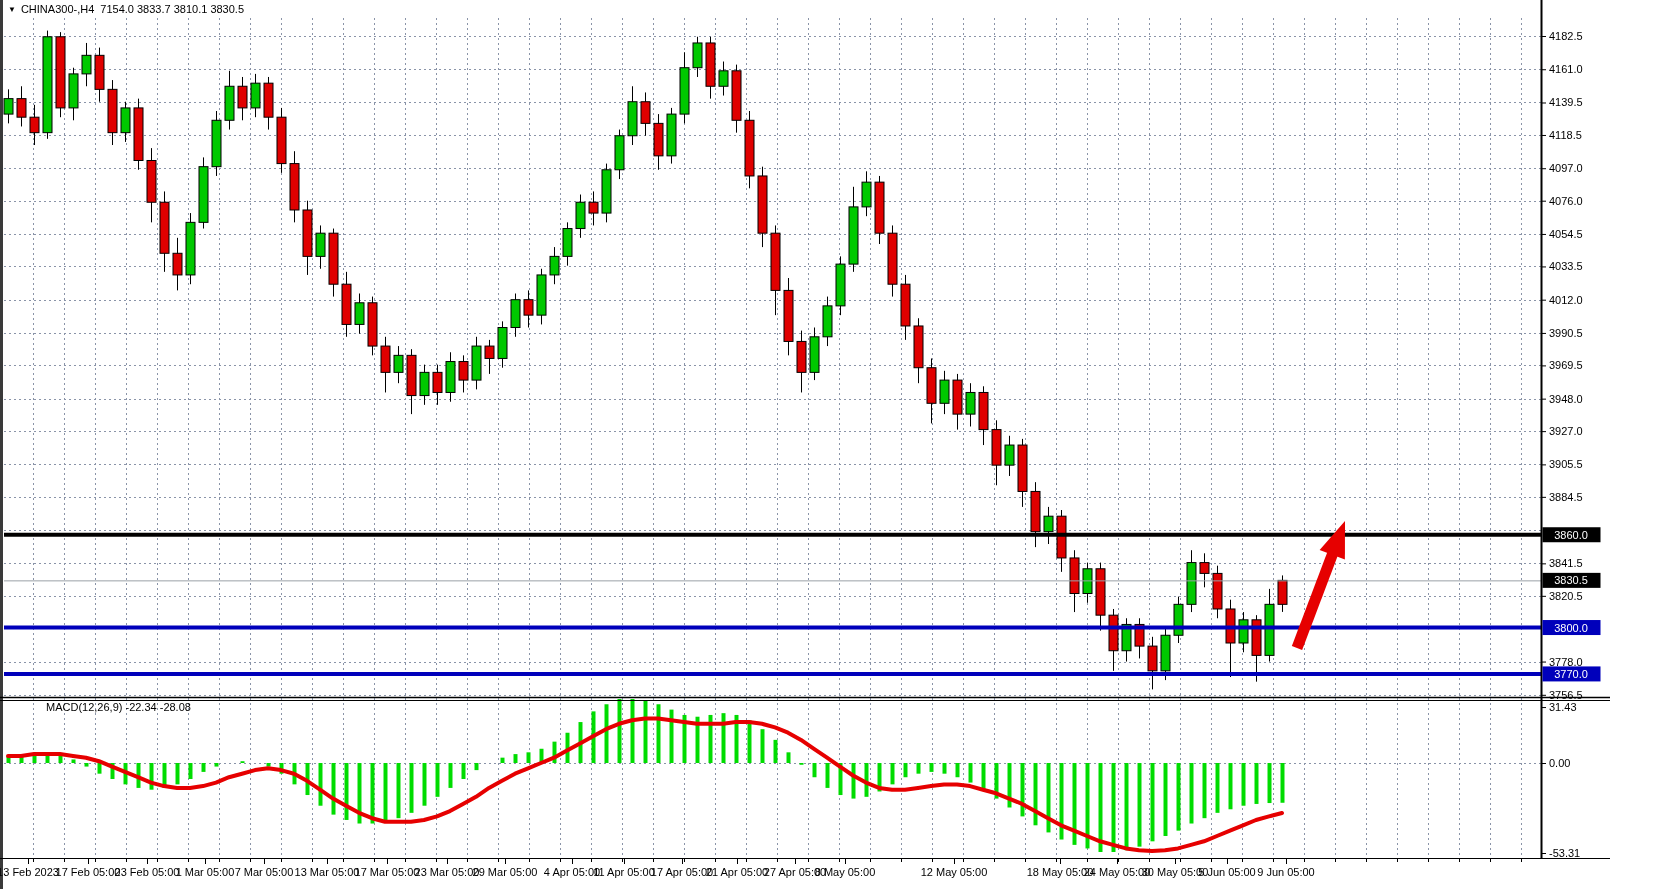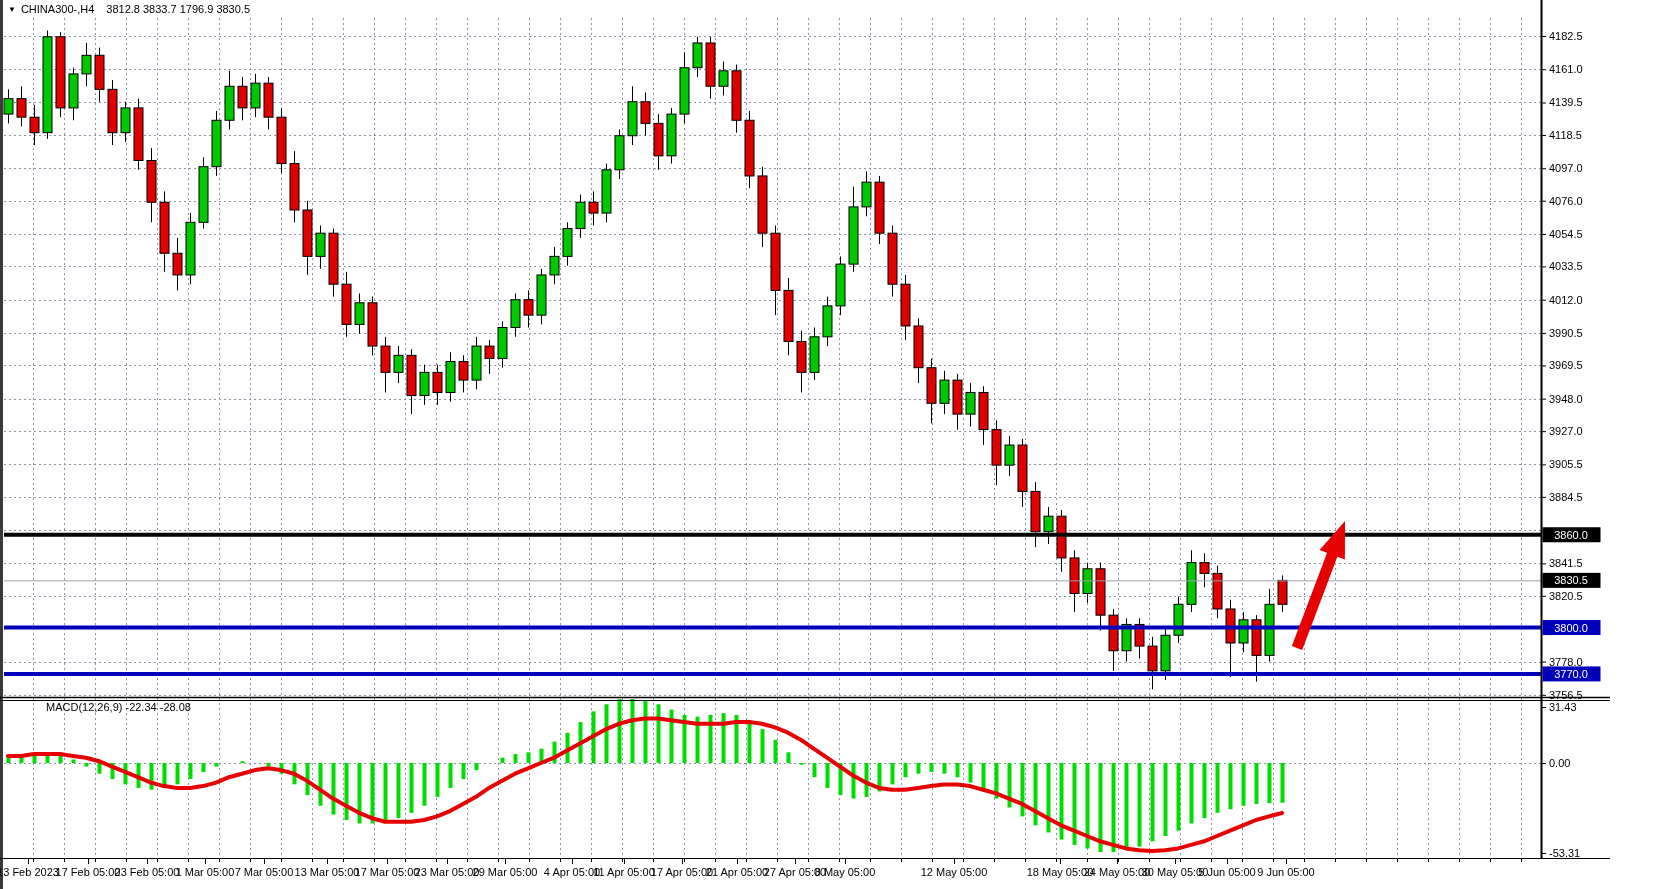--- a/index.html
+++ b/index.html
@@ -1,21 +1,21 @@
 <!DOCTYPE html>
 <html><head>
 <meta charset="utf-8">
 <style>
   html,body{margin:0;padding:0;background:#fff;}
   body{width:1671px;height:889px;overflow:hidden;font-family:"Liberation Sans",sans-serif;}
   #chart-window{position:relative;width:1671px;height:889px;background:#fff;}
   #left-border{position:absolute;left:0;top:0;width:3px;height:889px;background:#3a3a3a;}
   #title-bar{position:absolute;left:8px;top:3px;height:16px;font-size:11px;color:#000;white-space:nowrap;z-index:5;}
   #title-bar .tri{font-size:8px;vertical-align:1px;margin-right:5px;}
-  #title-bar .sym{margin-right:12px;}
+  #title-bar .sym{margin-right:6px;}
   #macd-label{position:absolute;left:6px;top:701px;font-size:11px;color:#000;z-index:5;white-space:nowrap;margin-left:40px;}
   svg{position:absolute;left:0;top:0;}
   svg text{font-family:"Liberation Sans",sans-serif;font-size:11px;fill:#000;}
   .badge-text{fill:#fff;}
 </style>
 </head>
 <body>
 
 <div id="chart-window">
   <div id="left-border"></div>
@@ -553,17 +553,17 @@
         <line x1="1175.5" y1="858" x2="1175.5" y2="864" stroke="#000"></line>
         <text x="1175" y="876" text-anchor="middle">30 May 05:00</text>
         <line x1="1227.5" y1="858" x2="1227.5" y2="864" stroke="#000"></line>
         <text x="1227" y="876" text-anchor="middle">5 Jun 05:00</text>
         <line x1="1286.5" y1="858" x2="1286.5" y2="864" stroke="#000"></line>
         <text x="1286" y="876" text-anchor="middle">9 Jun 05:00</text>
       </g>
     </svg>
 
   <div id="title-bar">
-    <span class="tri">▼</span><span class="sym">CHINA300-,H4</span><span>3812.8 3833.7 1796.9 3830.5</span>
+    <span class="tri">▼</span><span class="sym">CHINA300-,H4</span><span>7154.0 3833.7 3810.1 3830.5</span>
   </div>
 
   <div id="macd-label">MACD(12,26,9) -22.34 -28.08</div>
 </div>
 
 </body></html>

